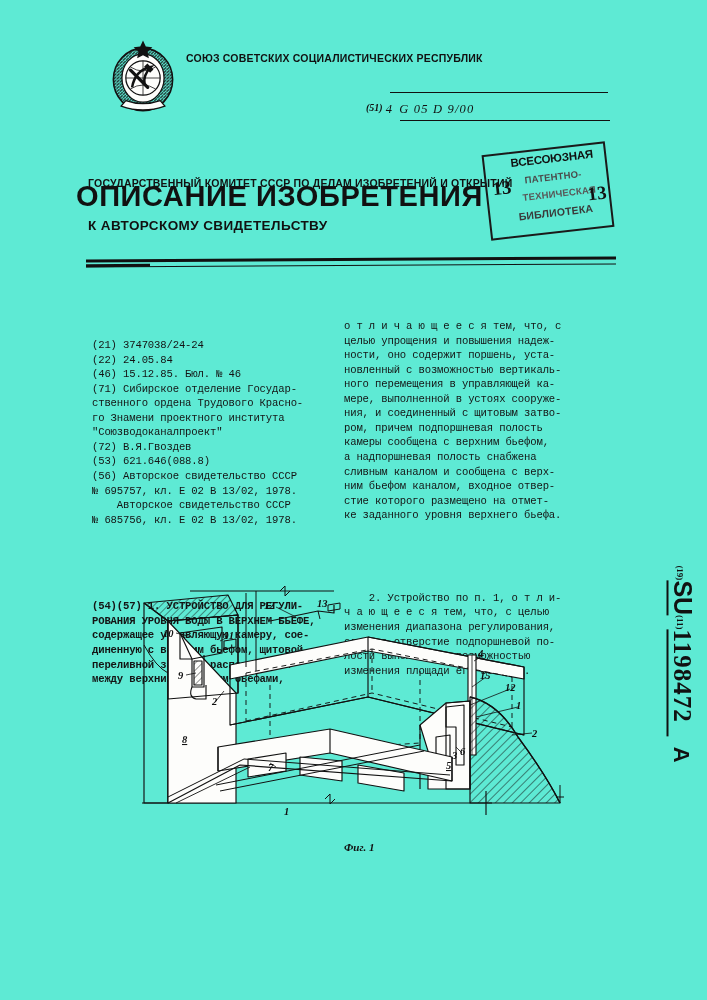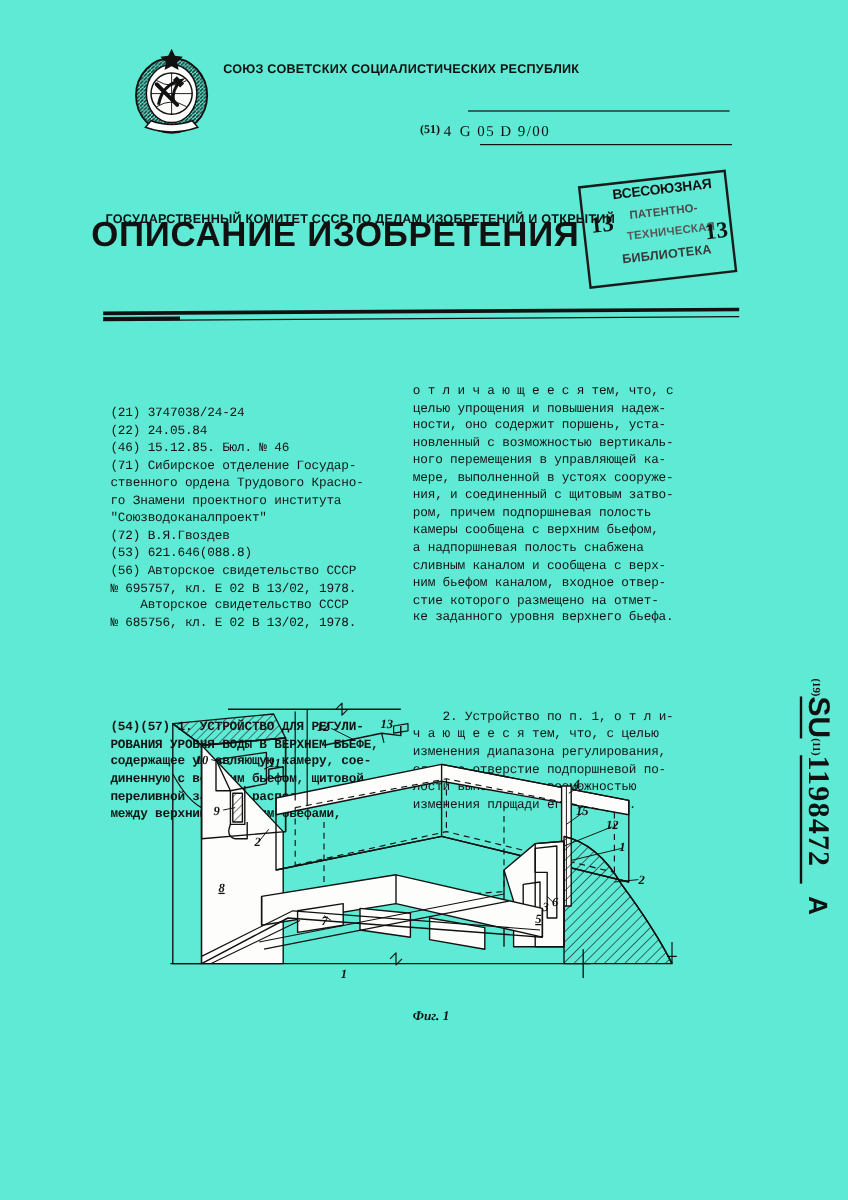--- a/index.html
+++ b/index.html
@@ -74,22 +74,22 @@
     font-family: "Liberation Sans", sans-serif;
     font-weight: bold; font-size: 24px;
     position: absolute; right: 2px; top: 2px;
   }
   .pnum-rule {
     position: absolute; left: 390px; top: 92px;
     width: 218px; height: 0; border-top: 1.6px solid #111;
   }
 
   .ipc {
-    position: absolute; left: 350px; top: 102px;
-    font-size: 12.5px; font-family: "Liberation Serif", serif;
+    position: absolute; left: 366px; top: 102px;
+    font-size: 12.5px; font-family: "Liberation Serif", serif; font-style: italic;
   }
   .ipc .sm { font-size: 10px; font-weight: bold; vertical-align: 2px; }
   .ipc .code { letter-spacing: 1.2px; padding-left: 4px; }
   .ipc-rule {
     position: absolute; left: 400px; top: 120px;
     width: 210px; height: 0; border-top: 1.1px solid #111;
   }
 
   
   .stamp {
@@ -237,20 +237,21 @@
     </div>
 
     <div class="country-lines">СОЮЗ СОВЕТСКИХ
 СОЦИАЛИСТИЧЕСКИХ
 РЕСПУБЛИК</div>
 
     <div class="committee">ГОСУДАРСТВЕННЫЙ КОМИТЕТ СССР
 ПО ДЕЛАМ ИЗОБРЕТЕНИЙ И ОТКРЫТИЙ</div>
 
     <div class="title-main">ОПИСАНИЕ ИЗОБРЕТЕНИЯ</div>
+    <div class="title-sub">К АВТОРСКОМУ СВИДЕТЕЛЬСТВУ</div>
 
     <div class="pnum-rule"></div>
 
     <div class="ipc">
       <span class="sm">(51)</span>
       <span>4</span>
       <span class="code">G 05 D 9/00</span>
     </div>
     <div class="ipc-rule"></div>
 

